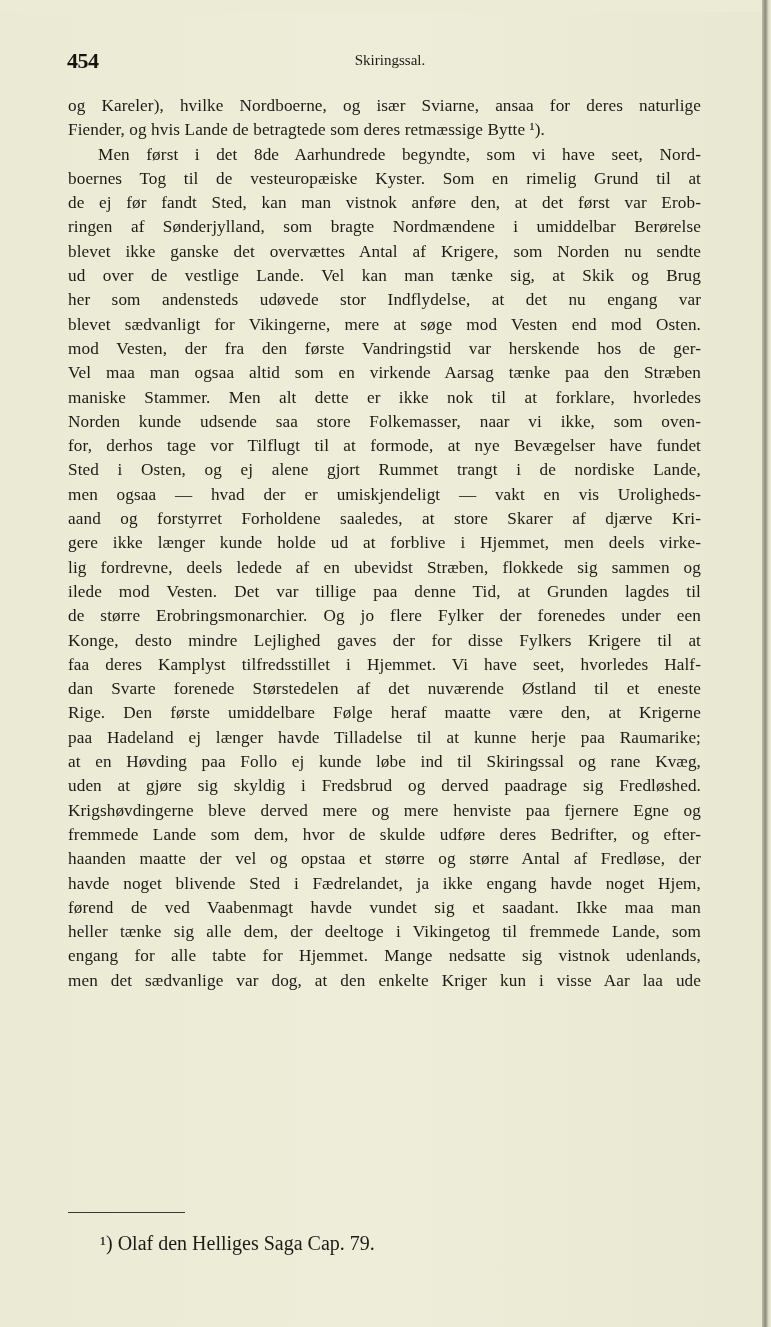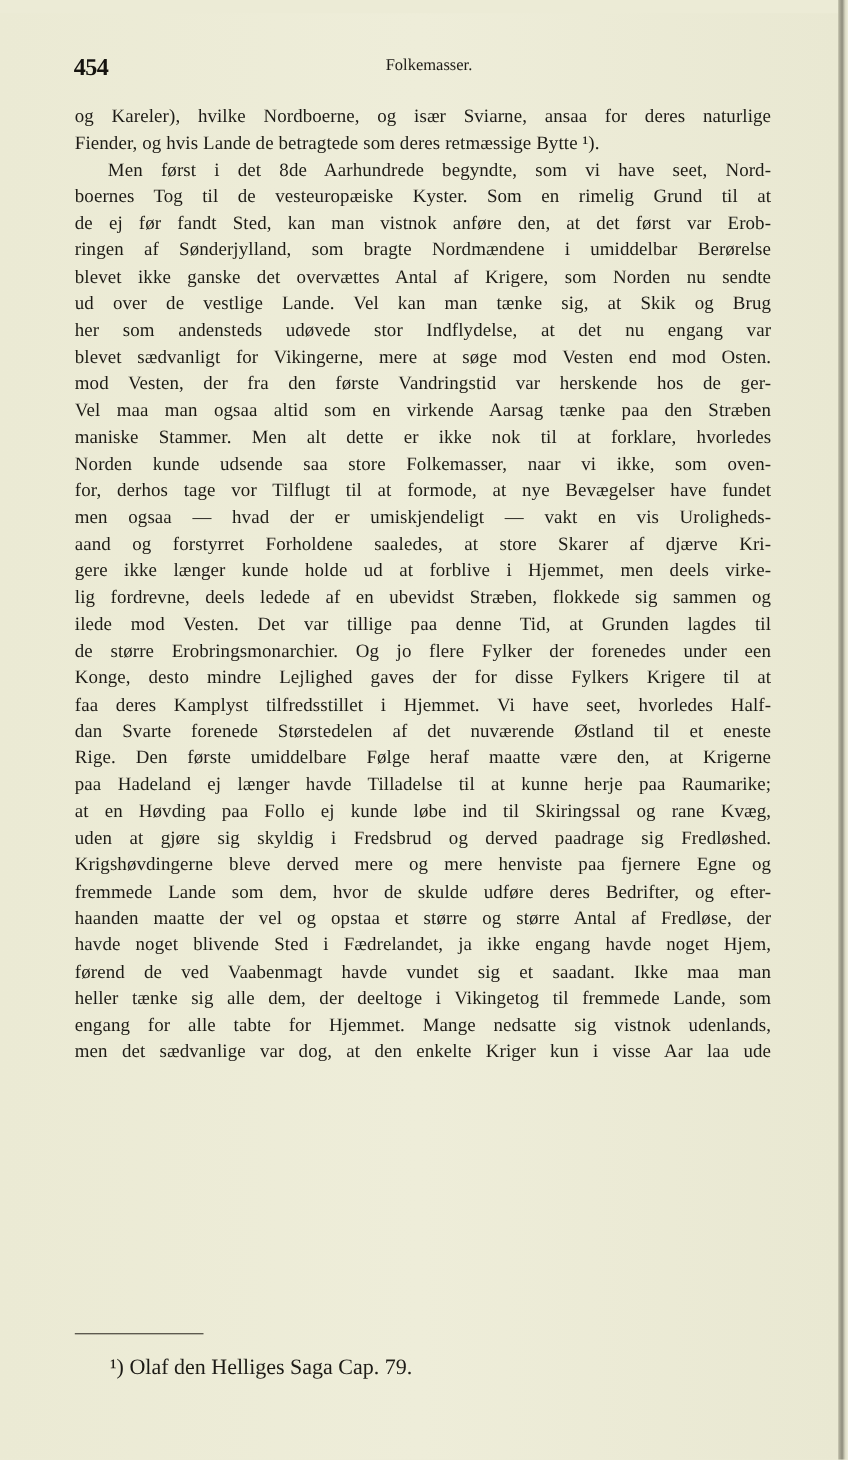--- a/index.html
+++ b/index.html
@@ -45,38 +45,39 @@
     .footnote {
       position: absolute; left: 100px; top: 1220px;
       font-family: "Liberation Serif", serif; font-size: 20px;
     }
   </style>
 </head>
 <body>
 
 <div class="page">
   <div class="page-number">454</div>
-  <div class="running-head">Folkemasser.</div>
+  <div class="running-head">Skiringssal.</div>
 
   <div class="body-text">
     <div class="line">og Kareler), hvilke Nordboerne, og især Sviarne, ansaa for deres naturlige</div>
     <div class="line last">Fiender, og hvis Lande de betragtede som deres retmæssige Bytte ¹).</div>
     <div class="line indent">Men først i det 8de Aarhundrede begyndte, som vi have seet, Nord-</div>
     <div class="line">boernes Tog til de vesteuropæiske Kyster.  Som en rimelig Grund til at</div>
     <div class="line">de ej før fandt Sted, kan man vistnok anføre den, at det først var Erob-</div>
     <div class="line">ringen af Sønderjylland, som bragte Nordmændene i umiddelbar Berørelse</div>
     <div class="line">blevet ikke ganske det overvættes Antal af Krigere, som Norden nu sendte</div>
     <div class="line">ud over de vestlige Lande.  Vel kan man tænke sig, at Skik og Brug</div>
     <div class="line">her som andensteds udøvede stor Indflydelse, at det nu engang var</div>
     <div class="line">blevet sædvanligt for Vikingerne, mere at søge mod Vesten end mod Osten.</div>
     <div class="line">mod Vesten, der fra den første Vandringstid var herskende hos de ger-</div>
     <div class="line">Vel maa man ogsaa altid som en virkende Aarsag tænke paa den Stræben</div>
     <div class="line">maniske Stammer.  Men alt dette er ikke nok til at forklare, hvorledes</div>
     <div class="line">Norden kunde udsende saa store Folkemasser, naar vi ikke, som oven-</div>
     <div class="line">for, derhos tage vor Tilflugt til at formode, at nye Bevægelser have fundet</div>
+    <div class="line">Sted i Osten, og ej alene gjort Rummet trangt i de nordiske Lande,</div>
     <div class="line">men ogsaa — hvad der er umiskjendeligt — vakt en vis Uroligheds-</div>
     <div class="line">aand og forstyrret Forholdene saaledes, at store Skarer af djærve Kri-</div>
     <div class="line">gere ikke længer kunde holde ud at forblive i Hjemmet, men deels virke-</div>
     <div class="line">lig fordrevne, deels ledede af en ubevidst Stræben, flokkede sig sammen og</div>
     <div class="line">ilede mod Vesten.  Det var tillige paa denne Tid, at Grunden lagdes til</div>
     <div class="line">de større Erobringsmonarchier.  Og jo flere Fylker der forenedes under een</div>
     <div class="line">Konge, desto mindre Lejlighed gaves der for disse Fylkers Krigere til at</div>
     <div class="line">faa deres Kamplyst tilfredsstillet i Hjemmet.  Vi have seet, hvorledes Half-</div>
     <div class="line">dan Svarte forenede Størstedelen af det nuværende Østland til et eneste</div>
     <div class="line">Rige.  Den første umiddelbare Følge heraf maatte være den, at Krigerne</div>

